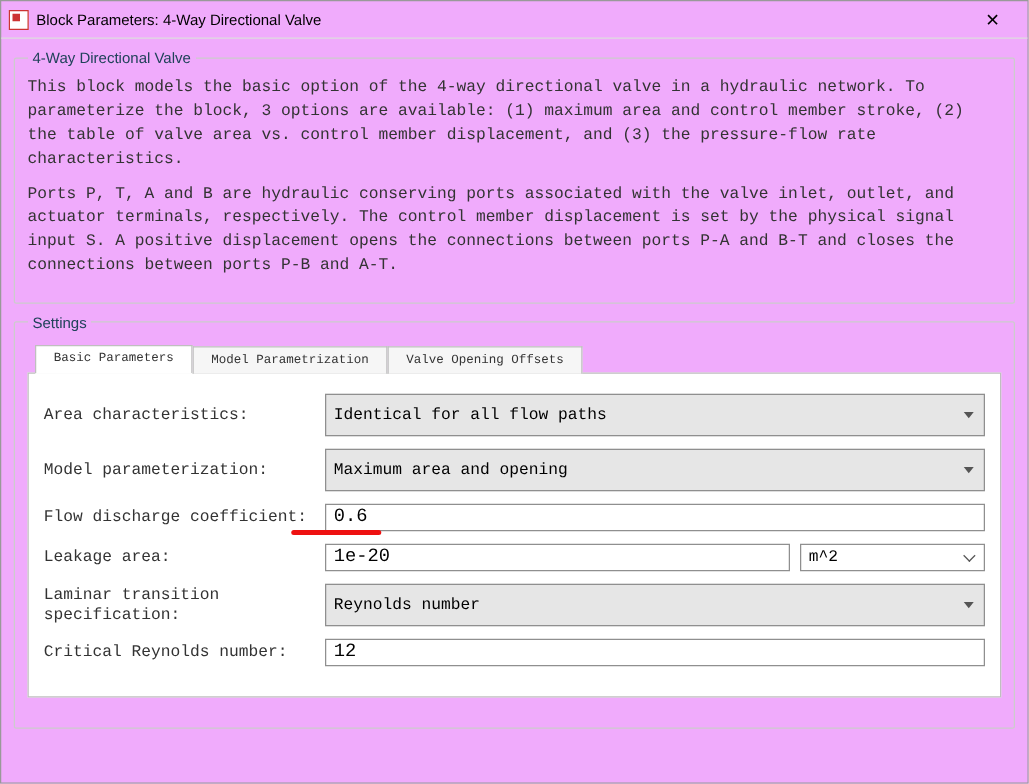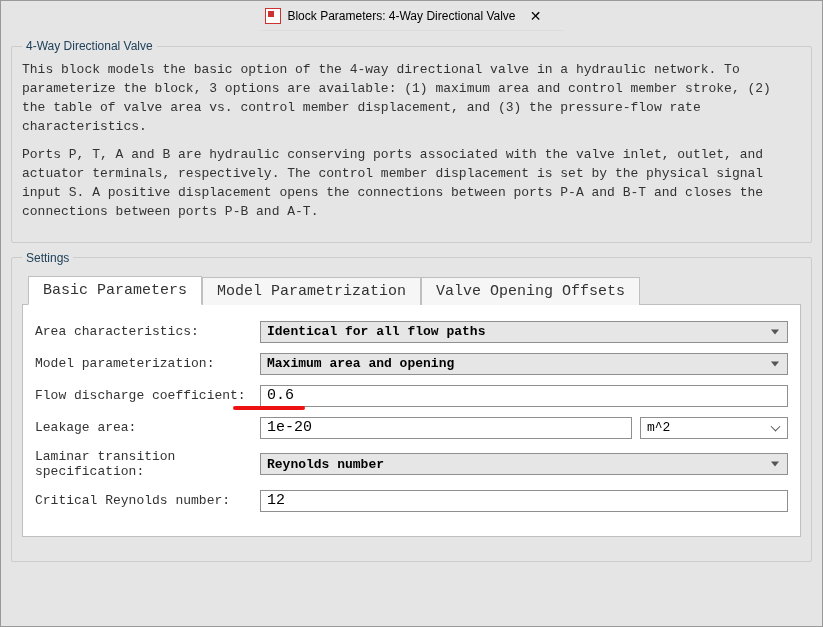--- a/index.html
+++ b/index.html
@@ -7,24 +7,23 @@
     margin: 0;
     font-family: "Segoe UI", Tahoma, sans-serif;
     font-size: 12px;
     background: #fff;
     color: #000;
   }
   .window {
     width: 823px;
     height: 627px;
     border: 1px solid #999;
-    background: #e5e5e5;
+    background: #f0abfc;
     display: flex;
     flex-direction: column;
-    align-items: center;
   }
   .titlebar {
     height: 30px;
     display: flex;
     align-items: center;
     padding: 0 8px 0 6px;
     border-bottom: 1px solid #ddd;
   }
   .titlebar-icon {
     width: 16px; height: 16px;
@@ -83,21 +82,21 @@
   }
   .tabs {
     display: flex;
     align-items: flex-end;
     margin-top: 4px;
     padding-left: 6px;
   }
   .tab {
     padding: 5px 14px 5px 14px;
     font-family: Consolas, "Courier New", monospace;
-    font-size: 15px;
+    font-size: 10px;
     color: #333;
     border: 1px solid #bfbfbf;
     border-bottom: none;
     background: #f6f6f6;
     margin-right: 0;
     position: relative;
     top: 1px;
     cursor: default;
   }
   .tab.active {
@@ -125,31 +124,30 @@
     line-height: 1.2;
     padding-right: 6px;
   }
   .row-controls {
     flex: 1;
     display: flex;
     gap: 8px;
   }
   .select-like {
     flex: 1;
-    height: 22px;
+    height: 34px;
     background: #e6e6e6;
     border: 1px solid #8f8f8f;
     display: flex;
     align-items: center;
     padding: 0 6px;
     font-family: Consolas, "Courier New", monospace;
     font-size: 13px;
     position: relative;
     cursor: default;
-    font-weight: bold;
   }
   .select-like::after {
     content: "";
     position: absolute;
     right: 8px; top: 50%;
     width: 0; height: 0;
     border-left: 4px solid transparent;
     border-right: 4px solid transparent;
     border-top: 5px solid #555;
     transform: translateY(-50%);

